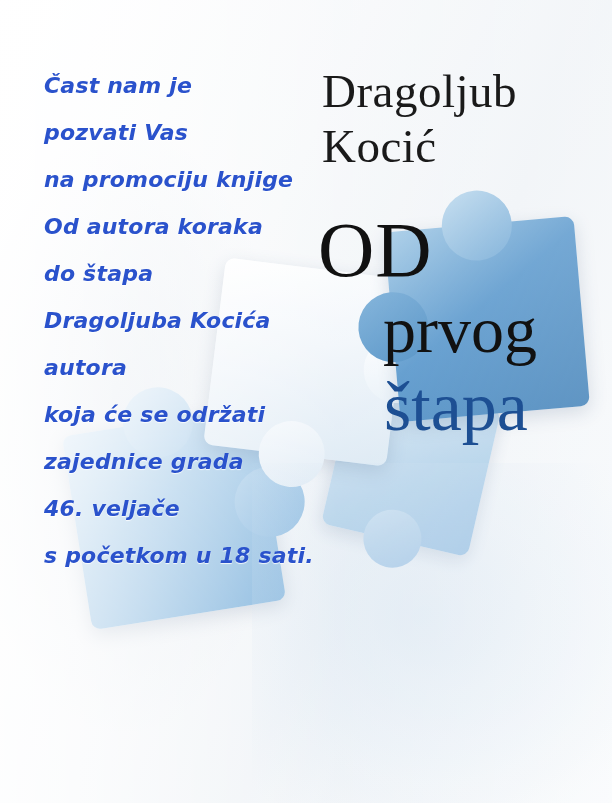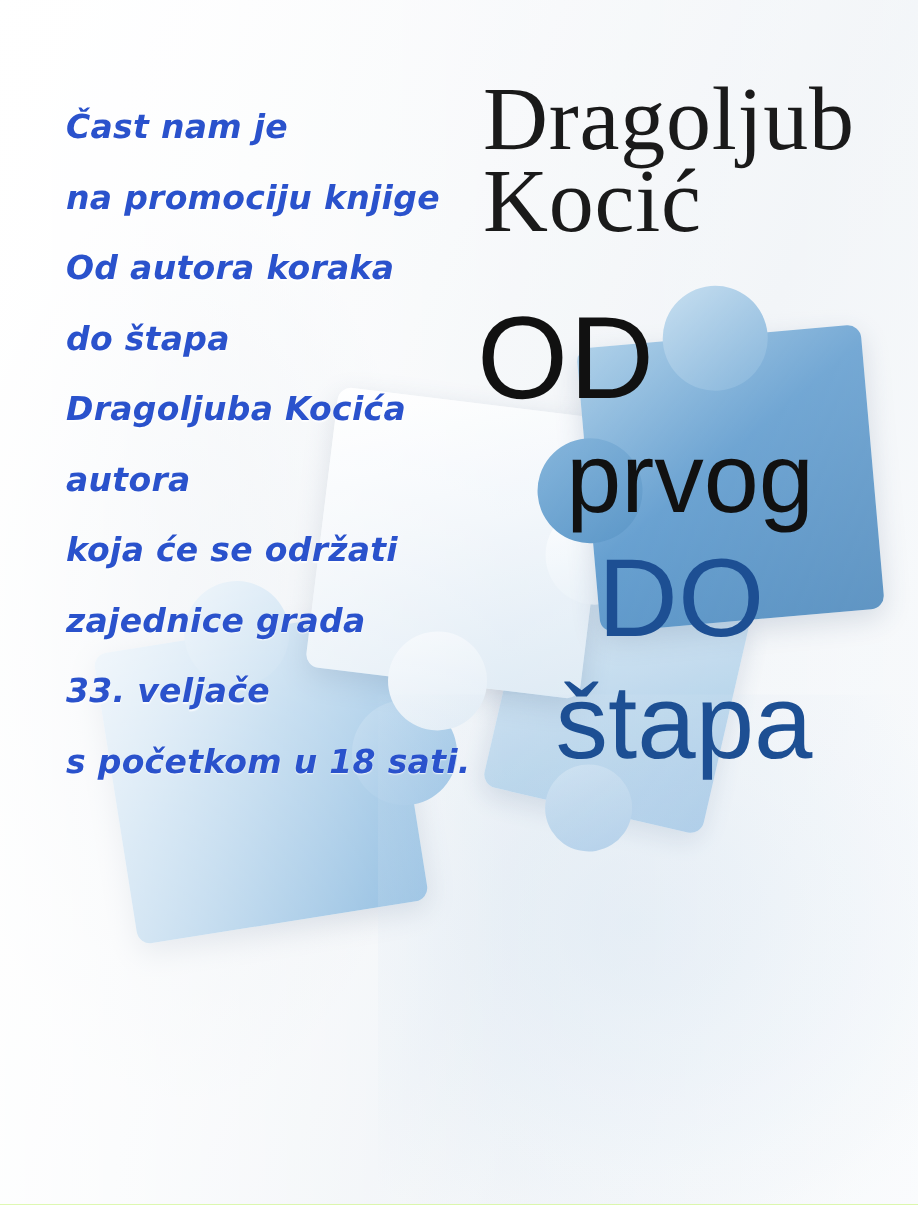--- a/index.html
+++ b/index.html
@@ -11,21 +11,21 @@
     height: 803px;
     overflow: hidden;
     font-family: "Liberation Serif", serif;
     background: #ffffff;
   }
 
   #poster {
     position: relative;
     width: 612px;
     height: 803px;
-    background: #bef264;
+    background: #e5e5e5;
     overflow: hidden;
   }
 
   
   .bg-layer {
     position: absolute;
     inset: 0;
     overflow: hidden;
   }
 
@@ -178,37 +178,37 @@
     text-shadow: 0 1px 1px rgba(255,255,255,0.85);
   }
   .invite .ln {
     display: block;
     white-space: nowrap;
   }
 
   .author {
     position: absolute;
     left: 322px;
-    top: 52px;
+    top: 64px;
     width: 280px;
     color: #1a1a1a;
     font-family: "Liberation Serif", serif;
-    font-size: 60px;
+    font-size: 47px;
     line-height: 55px;
     letter-spacing: 0.5px;
   }
   .author .ln { display: block; }
 
   .title-block {
     position: absolute;
     left: 318px;
-    top: 196px;
+    top: 208px;
     width: 290px;
     color: #111111;
-    font-family: Liberation Sans, sans-serif;
+    font-family: Liberation Serif, serif;
   }
   .t-od {
     display: block;
     font-size: 78px;
     line-height: 84px;
     letter-spacing: 1px;
   }
   .t-prvog {
     display: block;
     font-size: 66px;
@@ -267,36 +267,36 @@
       <div class="knob knob-l"></div>
       <div class="knob knob-t"></div>
     </div>
 
     <div class="wash"></div>
     <div class="veil"></div>
   </div>
 
   <div class="invite">
     <span class="ln">Čast nam je</span>
+    <span class="ln">pozvati Vas</span>
     <span class="ln">na promociju knjige</span>
     <span class="ln">Od autora koraka</span>
     <span class="ln">do štapa</span>
     <span class="ln">Dragoljuba Kocića</span>
     <span class="ln">autora</span>
     <span class="ln">koja će se održati</span>
     <span class="ln">zajednice grada</span>
-    <span class="ln">33. veljače</span>
+    <span class="ln">46. veljače</span>
     <span class="ln">s početkom u 18 sati.</span>
   </div>
 
   <div class="author">
     <span class="ln">Dragoljub</span>
     <span class="ln">Kocić</span>
   </div>
 
   <div class="title-block">
     <span class="t-od">OD</span>
     <span class="t-prvog">prvog</span>
-    <span class="t-do">DO</span>
     <span class="t-stapa">štapa</span>
   </div>
 
 </div>
 
 </body></html>

